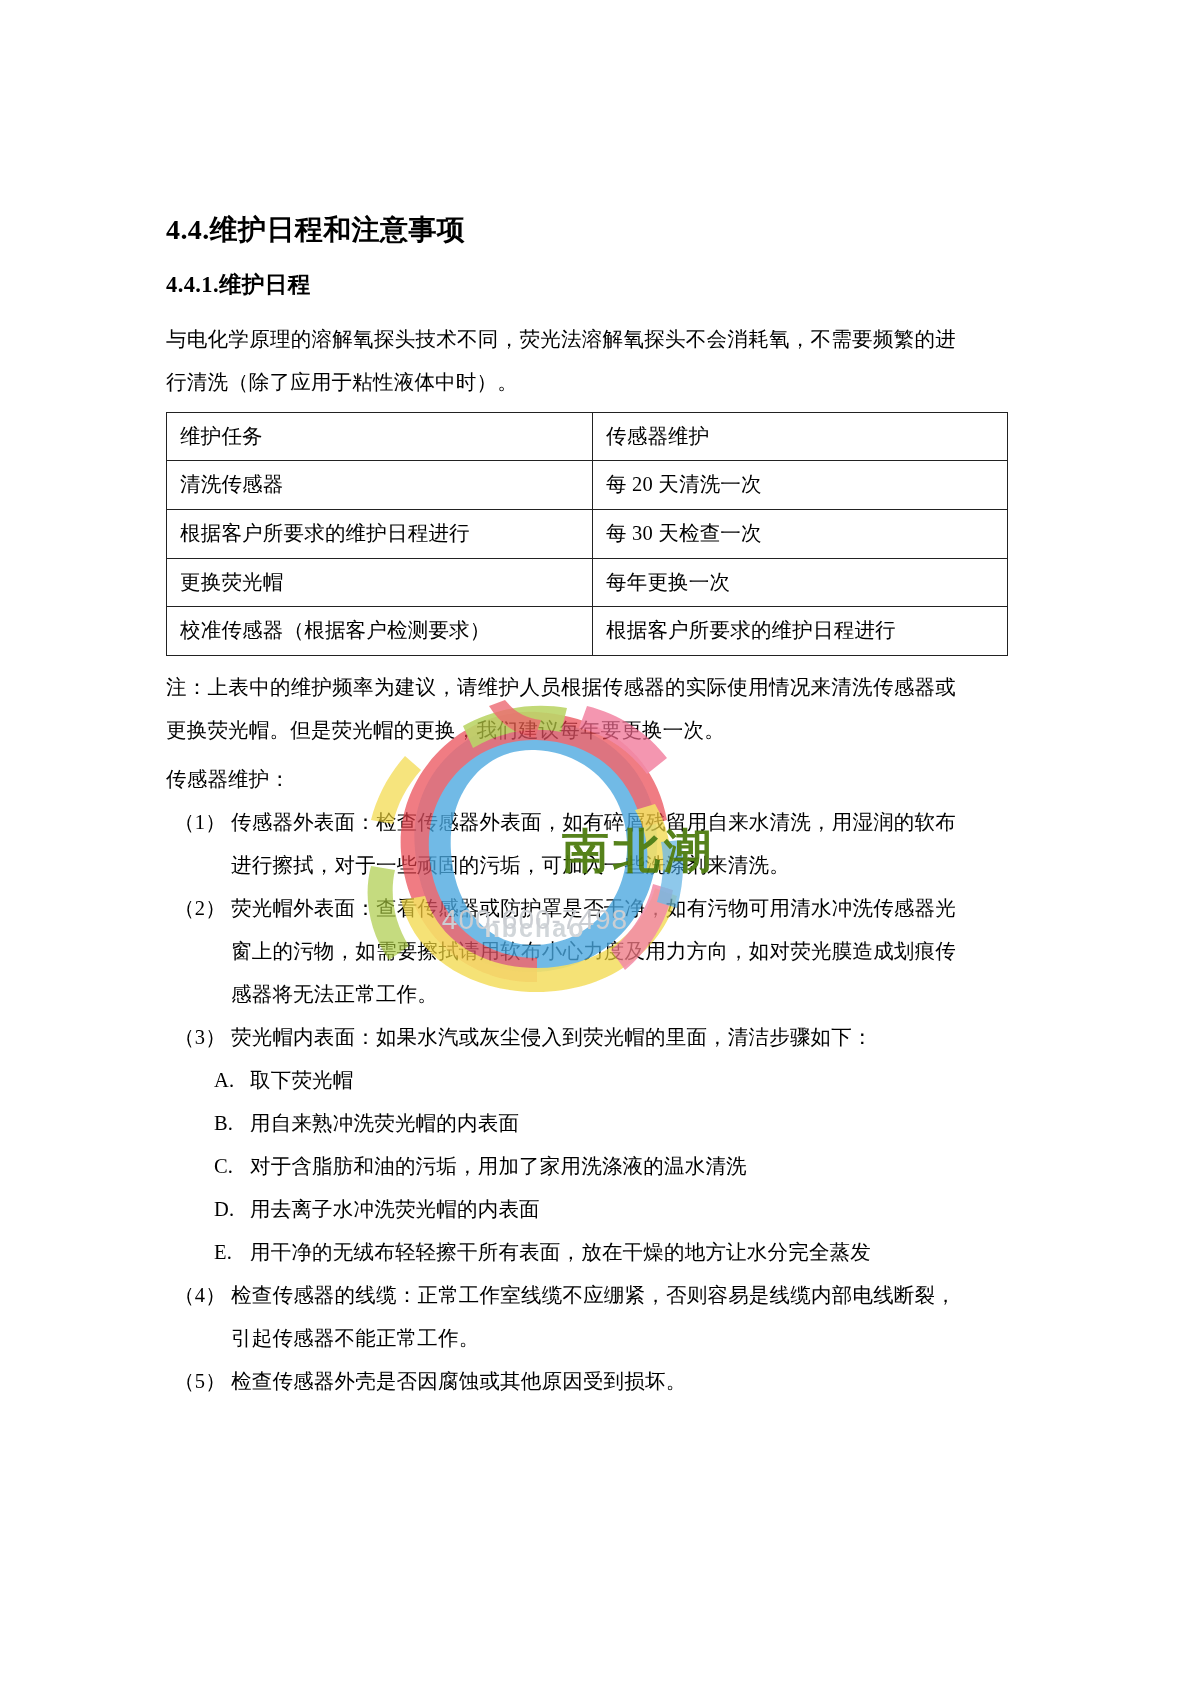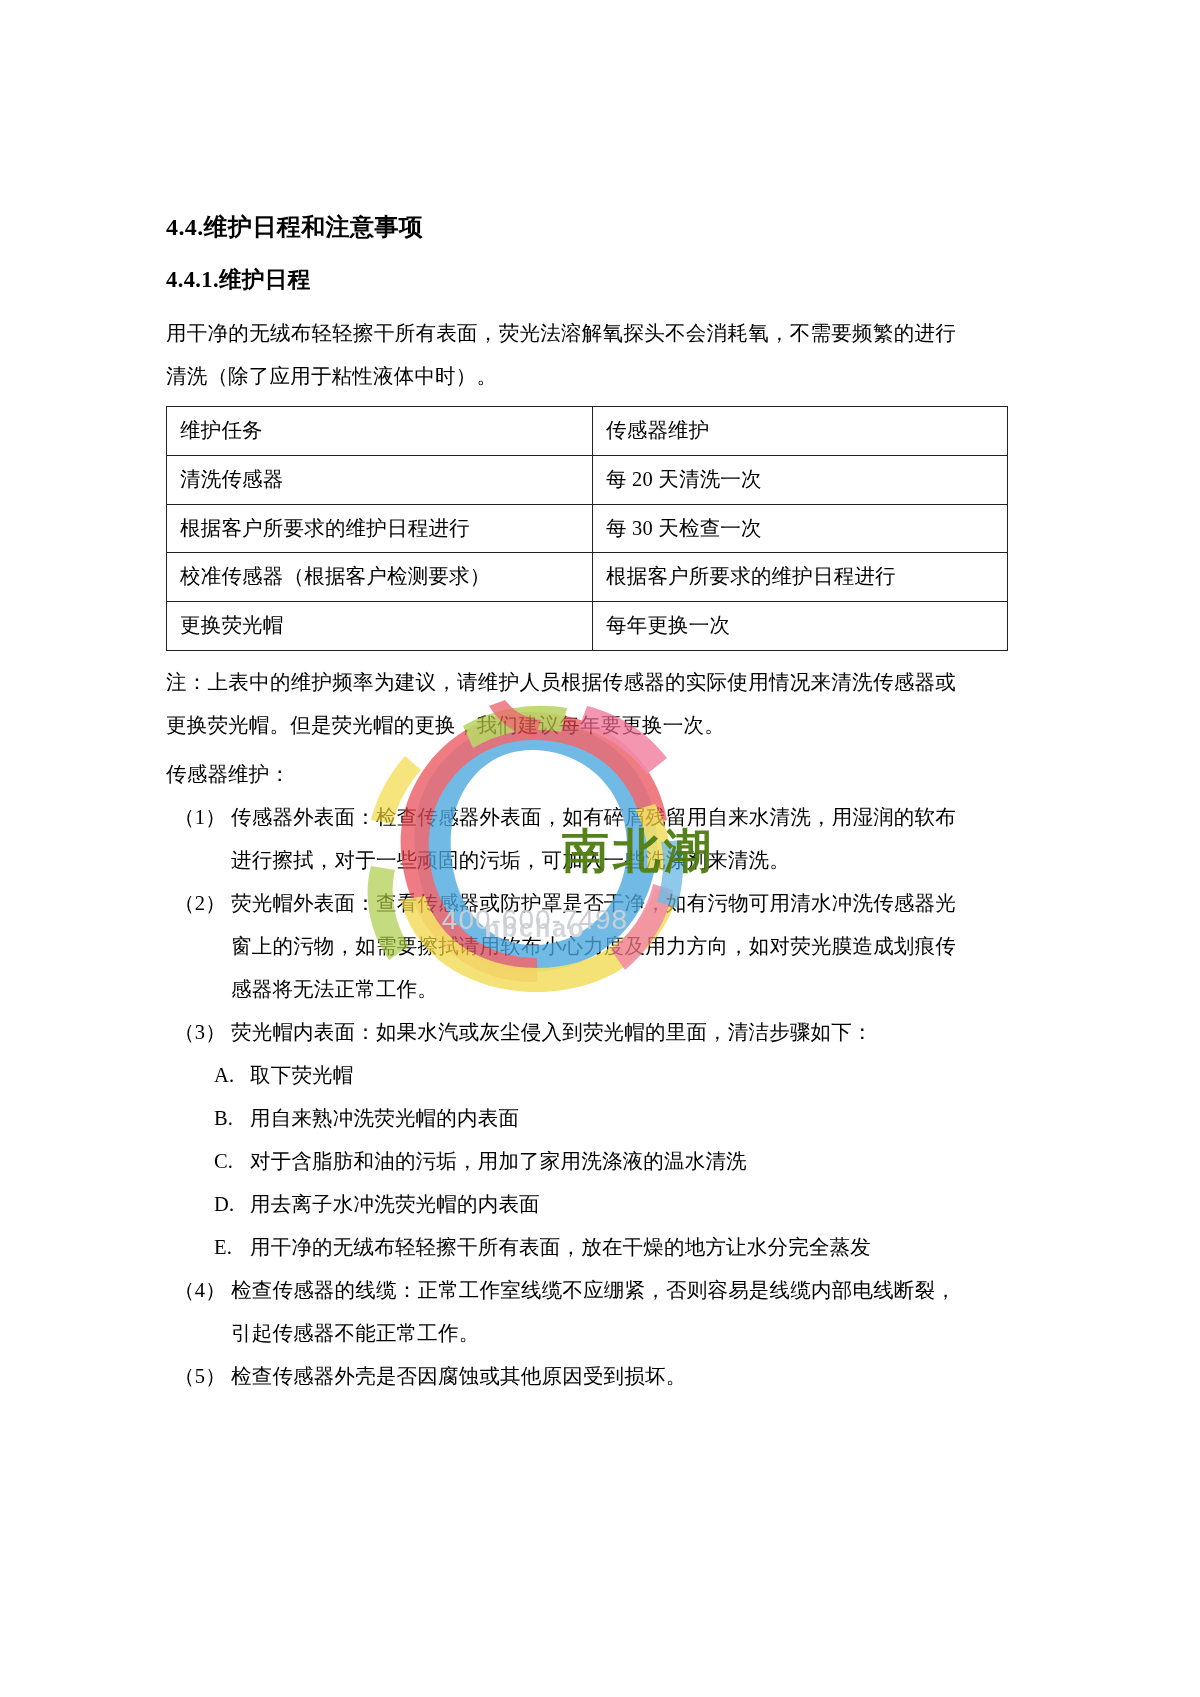--- a/index.html
+++ b/index.html
@@ -70,21 +70,21 @@
     text-align: center;
     font-family: "Liberation Sans", sans-serif;
     font-size: 28px;
     color: #c9ccd1;
     letter-spacing: 1px;
     line-height: 1;
   }
 
   
   h1.h-sec {
-    font-size: 24px;
+    font-size: 28px;
     font-weight: bold;
     margin: 0 0 22px 0;
     line-height: 1.3;
     letter-spacing: 0.4px;
   }
   h2.h-sub {
     font-size: 22.5px;
     font-weight: bold;
     margin: 0 0 18px 0;
     line-height: 1.3;
@@ -202,44 +202,44 @@
     <div class="wm-text-cn">南北潮</div>
     <div class="wm-text-pinyin">nbchao</div>
     <div class="wm-text-phone">400-600-7498</div>
   </div>
 
   <div class="content">
 
     <h1 class="h-sec">4.4.维护日程和注意事项</h1>
     <h2 class="h-sub">4.4.1.维护日程</h2>
 
-    <p class="body-par">用干净的无绒布轻轻擦干所有表面，荧光法溶解氧探头不会消耗氧，不需要频繁的进行清洗（除了应用于粘性液体中时）。</p>
+    <p class="body-par">与电化学原理的溶解氧探头技术不同，荧光法溶解氧探头不会消耗氧，不需要频繁的进行清洗（除了应用于粘性液体中时）。</p>
 
     <table class="mtable">
       <tbody>
         <tr>
           <td class="c1">维护任务</td>
           <td class="c2">传感器维护</td>
         </tr>
         <tr>
           <td class="c1">清洗传感器</td>
           <td class="c2">每 20 天清洗一次</td>
         </tr>
         <tr>
           <td class="c1">根据客户所要求的维护日程进行</td>
           <td class="c2">每 30 天检查一次</td>
         </tr>
         <tr>
+          <td class="c1">更换荧光帽</td>
+          <td class="c2">每年更换一次</td>
+        </tr>
+        <tr>
           <td class="c1">校准传感器（根据客户检测要求）</td>
           <td class="c2">根据客户所要求的维护日程进行</td>
         </tr>
-        <tr>
-          <td class="c1">更换荧光帽</td>
-          <td class="c2">每年更换一次</td>
-        </tr>
       </tbody>
     </table>
 
     <p class="body-par">注：上表中的维护频率为建议，请维护人员根据传感器的实际使用情况来清洗传感器或更换荧光帽。但是荧光帽的更换，我们建议每年要更换一次。</p>
 
     <p class="plain-line">传感器维护：</p>
 
     <ul class="numlist">
       <li>
         <span class="marker">（1）</span>

